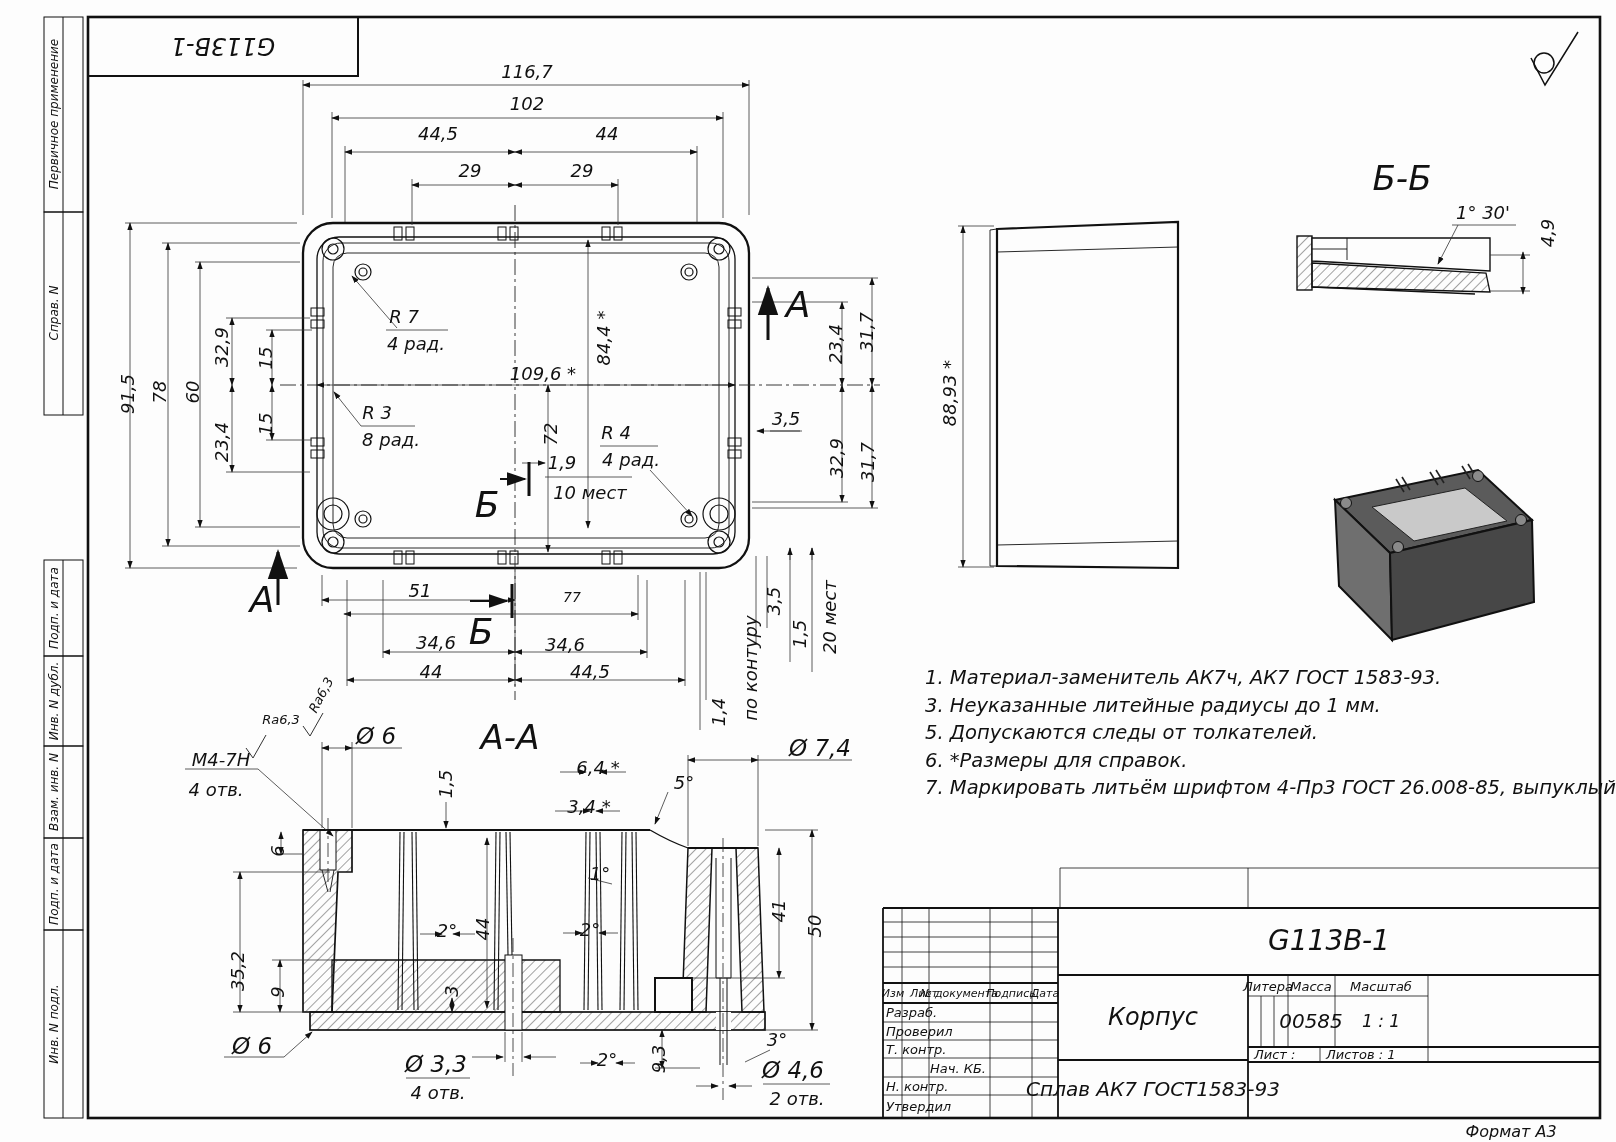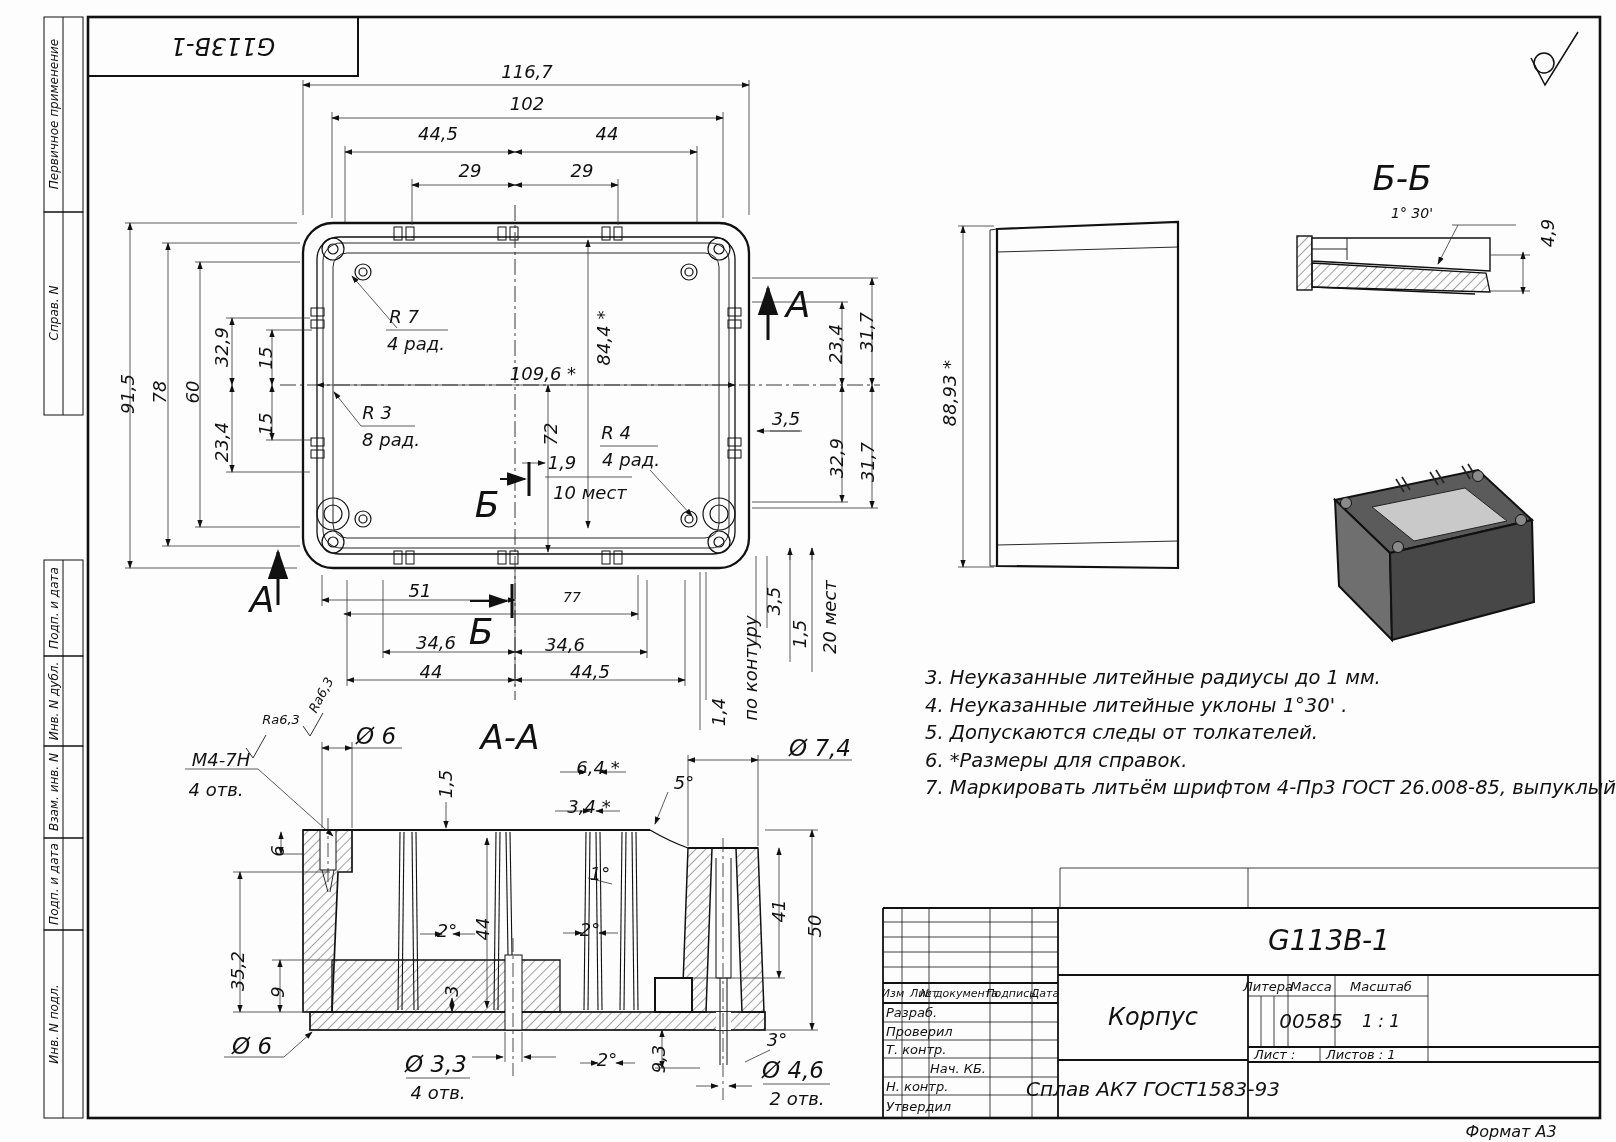--- a/index.html
+++ b/index.html
@@ -448,21 +448,21 @@
       <div class="lbl" style="left: 565px; top: 645px; font-size: 18px; transform: translate(-50%, -50%) rotate(0deg);">34,6</div>
       <div class="lbl" style="left: 431px; top: 672px; font-size: 18px; transform: translate(-50%, -50%) rotate(0deg);">44</div>
       <div class="lbl" style="left: 590px; top: 672px; font-size: 18px; transform: translate(-50%, -50%) rotate(0deg);">44,5</div>
       <div class="lbl" style="left: 719px; top: 712px; font-size: 18px; transform: translate(-50%, -50%) rotate(-90deg);">1,4</div>
       <div class="lbl" style="left: 751px; top: 668px; font-size: 18px; transform: translate(-50%, -50%) rotate(-90deg);">по контуру</div>
       <div class="lbl" style="left: 774px; top: 601px; font-size: 18px; transform: translate(-50%, -50%) rotate(-90deg);">3,5</div>
       <div class="lbl" style="left: 800px; top: 634px; font-size: 18px; transform: translate(-50%, -50%) rotate(-90deg);">1,5</div>
       <div class="lbl" style="left: 830px; top: 617px; font-size: 18px; transform: translate(-50%, -50%) rotate(-90deg);">20 мест</div>
       <div class="lbl" style="left: 950px; top: 393px; font-size: 18px; transform: translate(-50%, -50%) rotate(-90deg);">88,93 *</div>
       <div class="lbl" style="left: 1402px; top: 178px; font-size: 34px; transform: translate(-50%, -50%) rotate(0deg);">Б-Б</div>
-      <div class="lbl" style="left: 1412px; top: 213px; font-size: 14px; transform: translate(-50%, -50%) rotate(0deg); text-align: right;">1° 30'</div>
+      <div class="lbl" style="left: 1483px; top: 213px; font-size: 18px; transform: translate(-50%, -50%) rotate(0deg); text-align: right;">1° 30'</div>
       <div class="lbl" style="left: 1548px; top: 233px; font-size: 18px; transform: translate(-50%, -50%) rotate(-90deg);">4,9</div>
       <div class="lbl" style="left: 510px; top: 737px; font-size: 34px; transform: translate(-50%, -50%) rotate(0deg);">А-А</div>
       <div class="lbl" style="left: 281px; top: 719px; font-size: 13px; transform: translate(-50%, -50%) rotate(0deg);">Ra6,3</div>
       <div class="lbl" style="left: 321px; top: 695px; font-size: 13px; transform: translate(-50%, -50%) rotate(-62deg);">Ra6,3</div>
       <div class="lbl" style="left: 376px; top: 736px; font-size: 23px; transform: translate(-50%, -50%) rotate(0deg);">Ø 6</div>
       <div class="lbl" style="left: 221px; top: 760px; font-size: 18px; transform: translate(-50%, -50%) rotate(0deg);">М4-7Н</div>
       <div class="lbl" style="left: 216px; top: 790px; font-size: 18px; transform: translate(-50%, -50%) rotate(0deg);">4 отв.</div>
       <div class="lbl" style="left: 446px; top: 784px; font-size: 18px; transform: translate(-50%, -50%) rotate(-90deg);">1,5</div>
       <div class="lbl" style="left: 598px; top: 768px; font-size: 18px; transform: translate(-50%, -50%) rotate(0deg);">6,4 *</div>
       <div class="lbl" style="left: 589px; top: 807px; font-size: 18px; transform: translate(-50%, -50%) rotate(0deg);">3,4 *</div>
@@ -482,22 +482,22 @@
       <div class="lbl" style="left: 436px; top: 1064px; font-size: 23px; transform: translate(-50%, -50%) rotate(0deg);">Ø 3,3</div>
       <div class="lbl" style="left: 438px; top: 1093px; font-size: 18px; transform: translate(-50%, -50%) rotate(0deg);">4 отв.</div>
       <div class="lbl" style="left: 607px; top: 1060px; font-size: 18px; transform: translate(-50%, -50%) rotate(0deg);">2°</div>
       <div class="lbl" style="left: 659px; top: 1059px; font-size: 18px; transform: translate(-50%, -50%) rotate(-90deg);">9,3</div>
       <div class="lbl" style="left: 777px; top: 1040px; font-size: 18px; transform: translate(-50%, -50%) rotate(0deg);">3°</div>
       <div class="lbl" style="left: 793px; top: 1070px; font-size: 23px; transform: translate(-50%, -50%) rotate(0deg);">Ø 4,6</div>
       <div class="lbl" style="left: 797px; top: 1099px; font-size: 18px; transform: translate(-50%, -50%) rotate(0deg);">2 отв.</div>
     </div>
 
 <div id="notes">
+      <div>1. Материал-заменитель АК7ч, АК7 ГОСТ 1583-93.</div>
       <div>3. Неуказанные литейные радиусы до 1 мм.</div>
-      <div>4. Неуказанные литейные уклоны 1°30' .</div>
       <div>5. Допускаются следы от толкателей.</div>
       <div>6. *Размеры для справок.</div>
       <div>7. Маркировать литьём шрифтом 4-Пр3 ГОСТ 26.008-85, выпуклый 0,1...0,2 мм.</div>
     </div>
 
 <div class="tb" style="left:1329px;top:941px;font-size:28px;">G113B-1</div>
 <div class="tb" style="left:1153px;top:1017px;font-size:24px;">Корпус</div>
 <div class="tb" style="left:1153px;top:1089px;font-size:20px;">Сплав АК7 ГОСТ1583-93</div>
 <div class="tb" style="left:1268px;top:986px;font-size:13px;">Литера</div>
 <div class="tb" style="left:1311px;top:986px;font-size:13px;">Масса</div>

